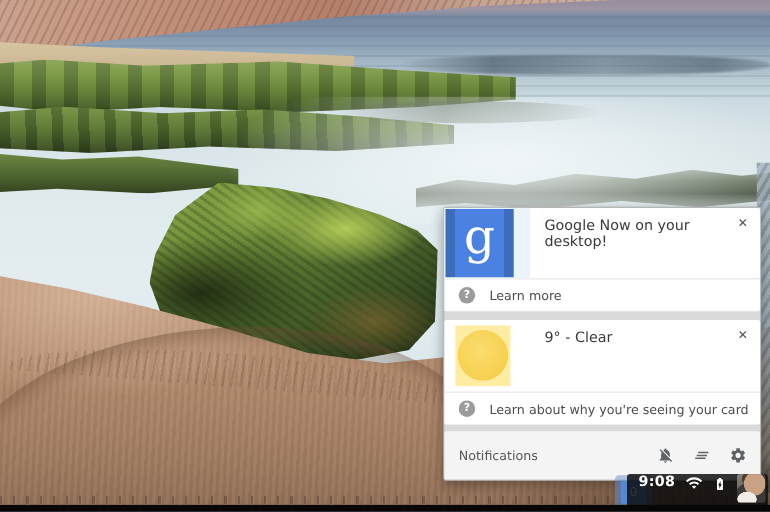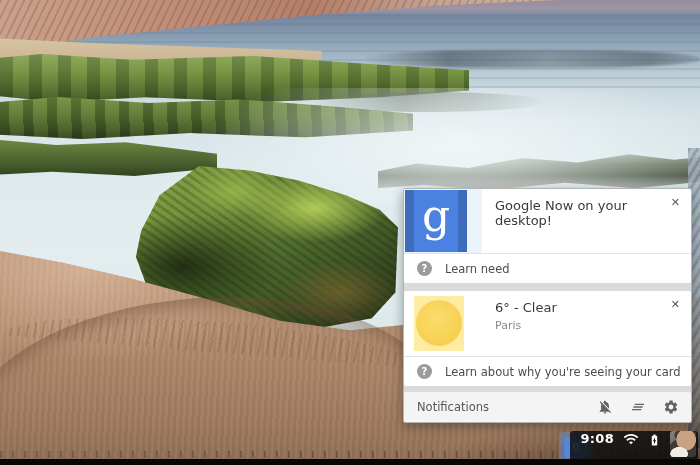--- a/index.html
+++ b/index.html
@@ -96,21 +96,21 @@
     background:radial-gradient(circle at 45% 40%,#fbdd6e,#f6cf4d 72%);}
   .card-text{flex:1;padding:9px 26px 6px 13px;}
   .card-title{font-size:13px;color:#3a3a3a;margin-bottom:4px;}
   .card-body{font-size:11px;color:#8a8a8a;line-height:1.35;}
   .close-btn{position:absolute;top:6px;right:9px;border:0;background:none;padding:2px;
     font-size:11px;line-height:1;color:#55585b;cursor:pointer;font-family:inherit;}
   .card-action{display:flex;align-items:center;gap:13px;height:30px;
     border-top:1px solid #e4e4e4;padding-left:13px;font-size:11.5px;color:#4c4c4c;cursor:pointer;}
   .help-circle{width:15px;height:15px;border-radius:50%;background:#9b9b9b;color:#fff;
     font-size:10px;font-weight:bold;display:flex;align-items:center;justify-content:center;flex:none;}
-  .footer{margin-top:6px;background:#f4f4f4;height:30px;border-radius:2px;
+  .footer{margin-top:6px;background:#f4f4f4;height:44px;border-radius:2px;
     display:flex;align-items:center;justify-content:space-between;padding:0 12px 0 13px;}
   .footer-label{font-size:11.5px;color:#565656;}
   .footer-icons{display:flex;align-items:center;gap:17px;}
   .icon-btn{border:0;background:none;padding:0;margin:0;cursor:pointer;display:flex;align-items:center;}
   .icon-btn svg{display:block;}
 
   
   .badge{position:absolute;right:107px;bottom:3px;width:34px;height:30px;border-radius:4px;
     background:rgba(100,140,205,.5);display:flex;align-items:center;justify-content:center;cursor:pointer;}
   .badge-inner{width:24px;height:21px;border-radius:2px;background:#5587d8;color:#fff;
@@ -164,34 +164,33 @@
             <span class="g-letter">g</span>
           </div>
         </div>
         <div class="card-text">
           <div class="card-title">Google Now on your desktop!</div>
         </div>
         <button class="close-btn">✕</button>
       </div>
       <div class="card-action">
         <span class="help-circle">?</span>
-        <span>Learn need</span>
+        <span>Learn more</span>
       </div>
     </div>
 
     <div class="card card2">
       <div class="card-main">
         <div class="thumb2-wrap">
           <div class="sun-tile">
             <div class="sun"></div>
           </div>
         </div>
         <div class="card-text">
-          <div class="card-title">6° - Clear</div>
-          <div class="card-body">Paris</div>
+          <div class="card-title">9° - Clear</div>
         </div>
         <button class="close-btn">✕</button>
       </div>
       <div class="card-action">
         <span class="help-circle">?</span>
         <span>Learn about why you're seeing your card</span>
       </div>
     </div>
 
     <div class="footer">

